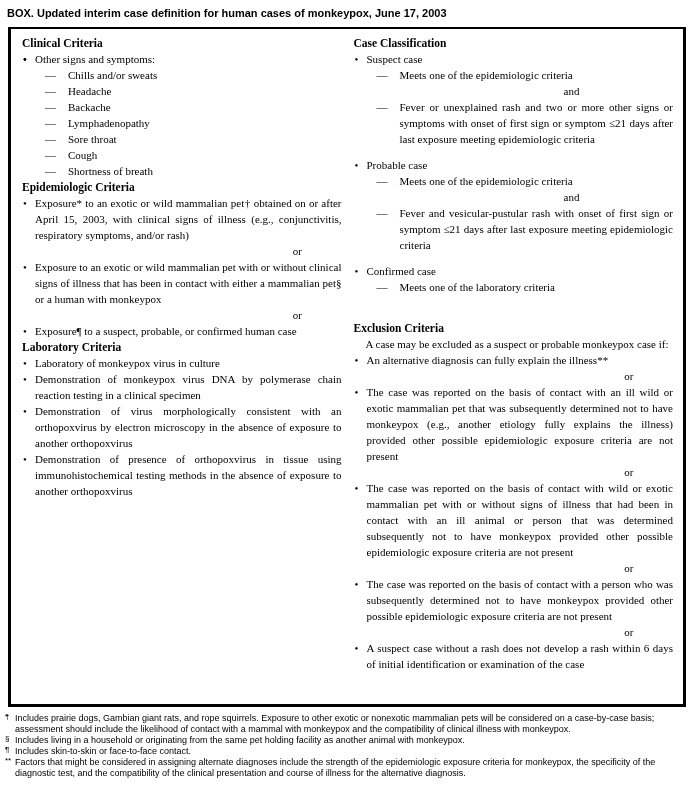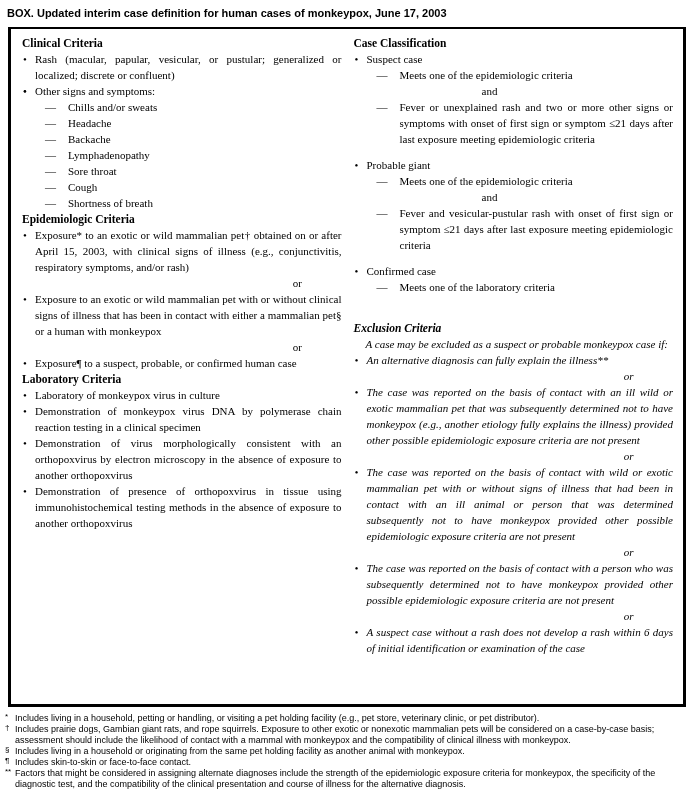--- a/index.html
+++ b/index.html
@@ -4,47 +4,46 @@
 <style>
   * { margin:0; padding:0; box-sizing:border-box; }
   html,body { width:694px; height:796px; background:#fff; }
   body { font-family:"Liberation Serif", serif; font-size:11px; line-height:16px; color:#000; -webkit-font-smoothing:antialiased; }
   .caption { font-family:"Liberation Sans", sans-serif; font-size:11px; line-height:13px; font-weight:bold; padding:7px 16px 7px 7px; }
   .box { margin:0 8px; width:678px; height:680px; border:3px solid #000; border-top-width:2px;
          padding:6px 10px 8px 11px; display:flex; gap:12px; overflow:hidden; }
   .col { flex:1 1 0; min-width:0; }
   .heading { font-weight:bold; font-size:11.5px; }
   .sec-gap { }
-  .sec-gap-sm { margin-top:25px;font-style:italic; }
+  .sec-gap-sm { margin-top:25px; }
   .bullet { position:relative; padding-left:13px; text-align:justify; }
   .bullet .bm { position:absolute; left:1px; }
   .dash { position:relative; padding-left:46px; text-align:justify; }
   .dash .dm { position:absolute; left:23px; }
   .or { width:280px; text-align:right; }
-  .and { width:180px; margin-left:46px; text-align:center; }
+  .and { width:180px; margin-left:46px; text-align:right; }
   .group { margin-bottom:10px; }
   .intro { text-indent:12px; text-align:justify; }
   .footnotes { margin:6px 4px 0 5px; font-family:"Liberation Sans", sans-serif; font-size:9px; line-height:11px; }
   .fn { position:relative; padding-left:10px; }
   .fn .fn-m { position:absolute; left:0; top:-2px; font-size:8px; }
 </style>
 </head>
 <body>
 
 <div class="caption">BOX. Updated interim case definition for human cases of monkeypox, June 17, 2003</div>
 
 <div class="box">
 
   <div class="col">
 
     <div>
       <div class="heading">Clinical Criteria</div>
       <div class="bullet">
         <span class="bm">•</span>
-        <span>Rash (macular, papular, vesicular, or pustular; generalized or localized; discrete or confluent)</span>
       </div>
       <div class="bullet">
         <span class="bm">•</span>
       </div>
       <div class="bullet">
         <span class="bm">•</span>
         <span>Other signs and symptoms:</span>
       </div>
       <div class="dash">
         <span class="dm">—</span>
@@ -133,21 +132,21 @@
         <div class="and">and</div>
         <div class="dash">
           <span class="dm">—</span>
           <span>Fever or unexplained rash and two or more other signs or symptoms with onset of first sign or symptom ≤21 days after last exposure meeting epidemiologic criteria</span>
         </div>
       </div>
 
       <div class="group">
         <div class="bullet">
           <span class="bm">•</span>
-          <span>Probable giant</span>
+          <span>Probable case</span>
         </div>
         <div class="dash">
           <span class="dm">—</span>
           <span>Meets one of the epidemiologic criteria</span>
         </div>
         <div class="and">and</div>
         <div class="dash">
           <span class="dm">—</span>
           <span>Fever and vesicular-pustular rash with onset of first sign or symptom ≤21 days after last exposure meeting epidemiologic criteria</span>
         </div>
@@ -193,21 +192,20 @@
         <span>A suspect case without a rash does not develop a rash within 6 days of initial identification or examination of the case</span>
       </div>
     </div>
 
   </div>
 </div>
 
 <div class="footnotes">
   <div class="fn">
     <span class="fn-m">*</span>
-    <span>Includes living in a household, petting or handling, or visiting a pet holding facility (e.g., pet store, veterinary clinic, or pet distributor).</span>
   </div>
   <div class="fn">
     <span class="fn-m">†</span>
     <span>Includes prairie dogs, Gambian giant rats, and rope squirrels. Exposure to other exotic or nonexotic mammalian pets will be considered on a case-by-case basis; assessment should include the likelihood of contact with a mammal with monkeypox and the compatibility of clinical illness with monkeypox.</span>
   </div>
   <div class="fn">
     <span class="fn-m">§</span>
     <span>Includes living in a household or originating from the same pet holding facility as another animal with monkeypox.</span>
   </div>
   <div class="fn">

